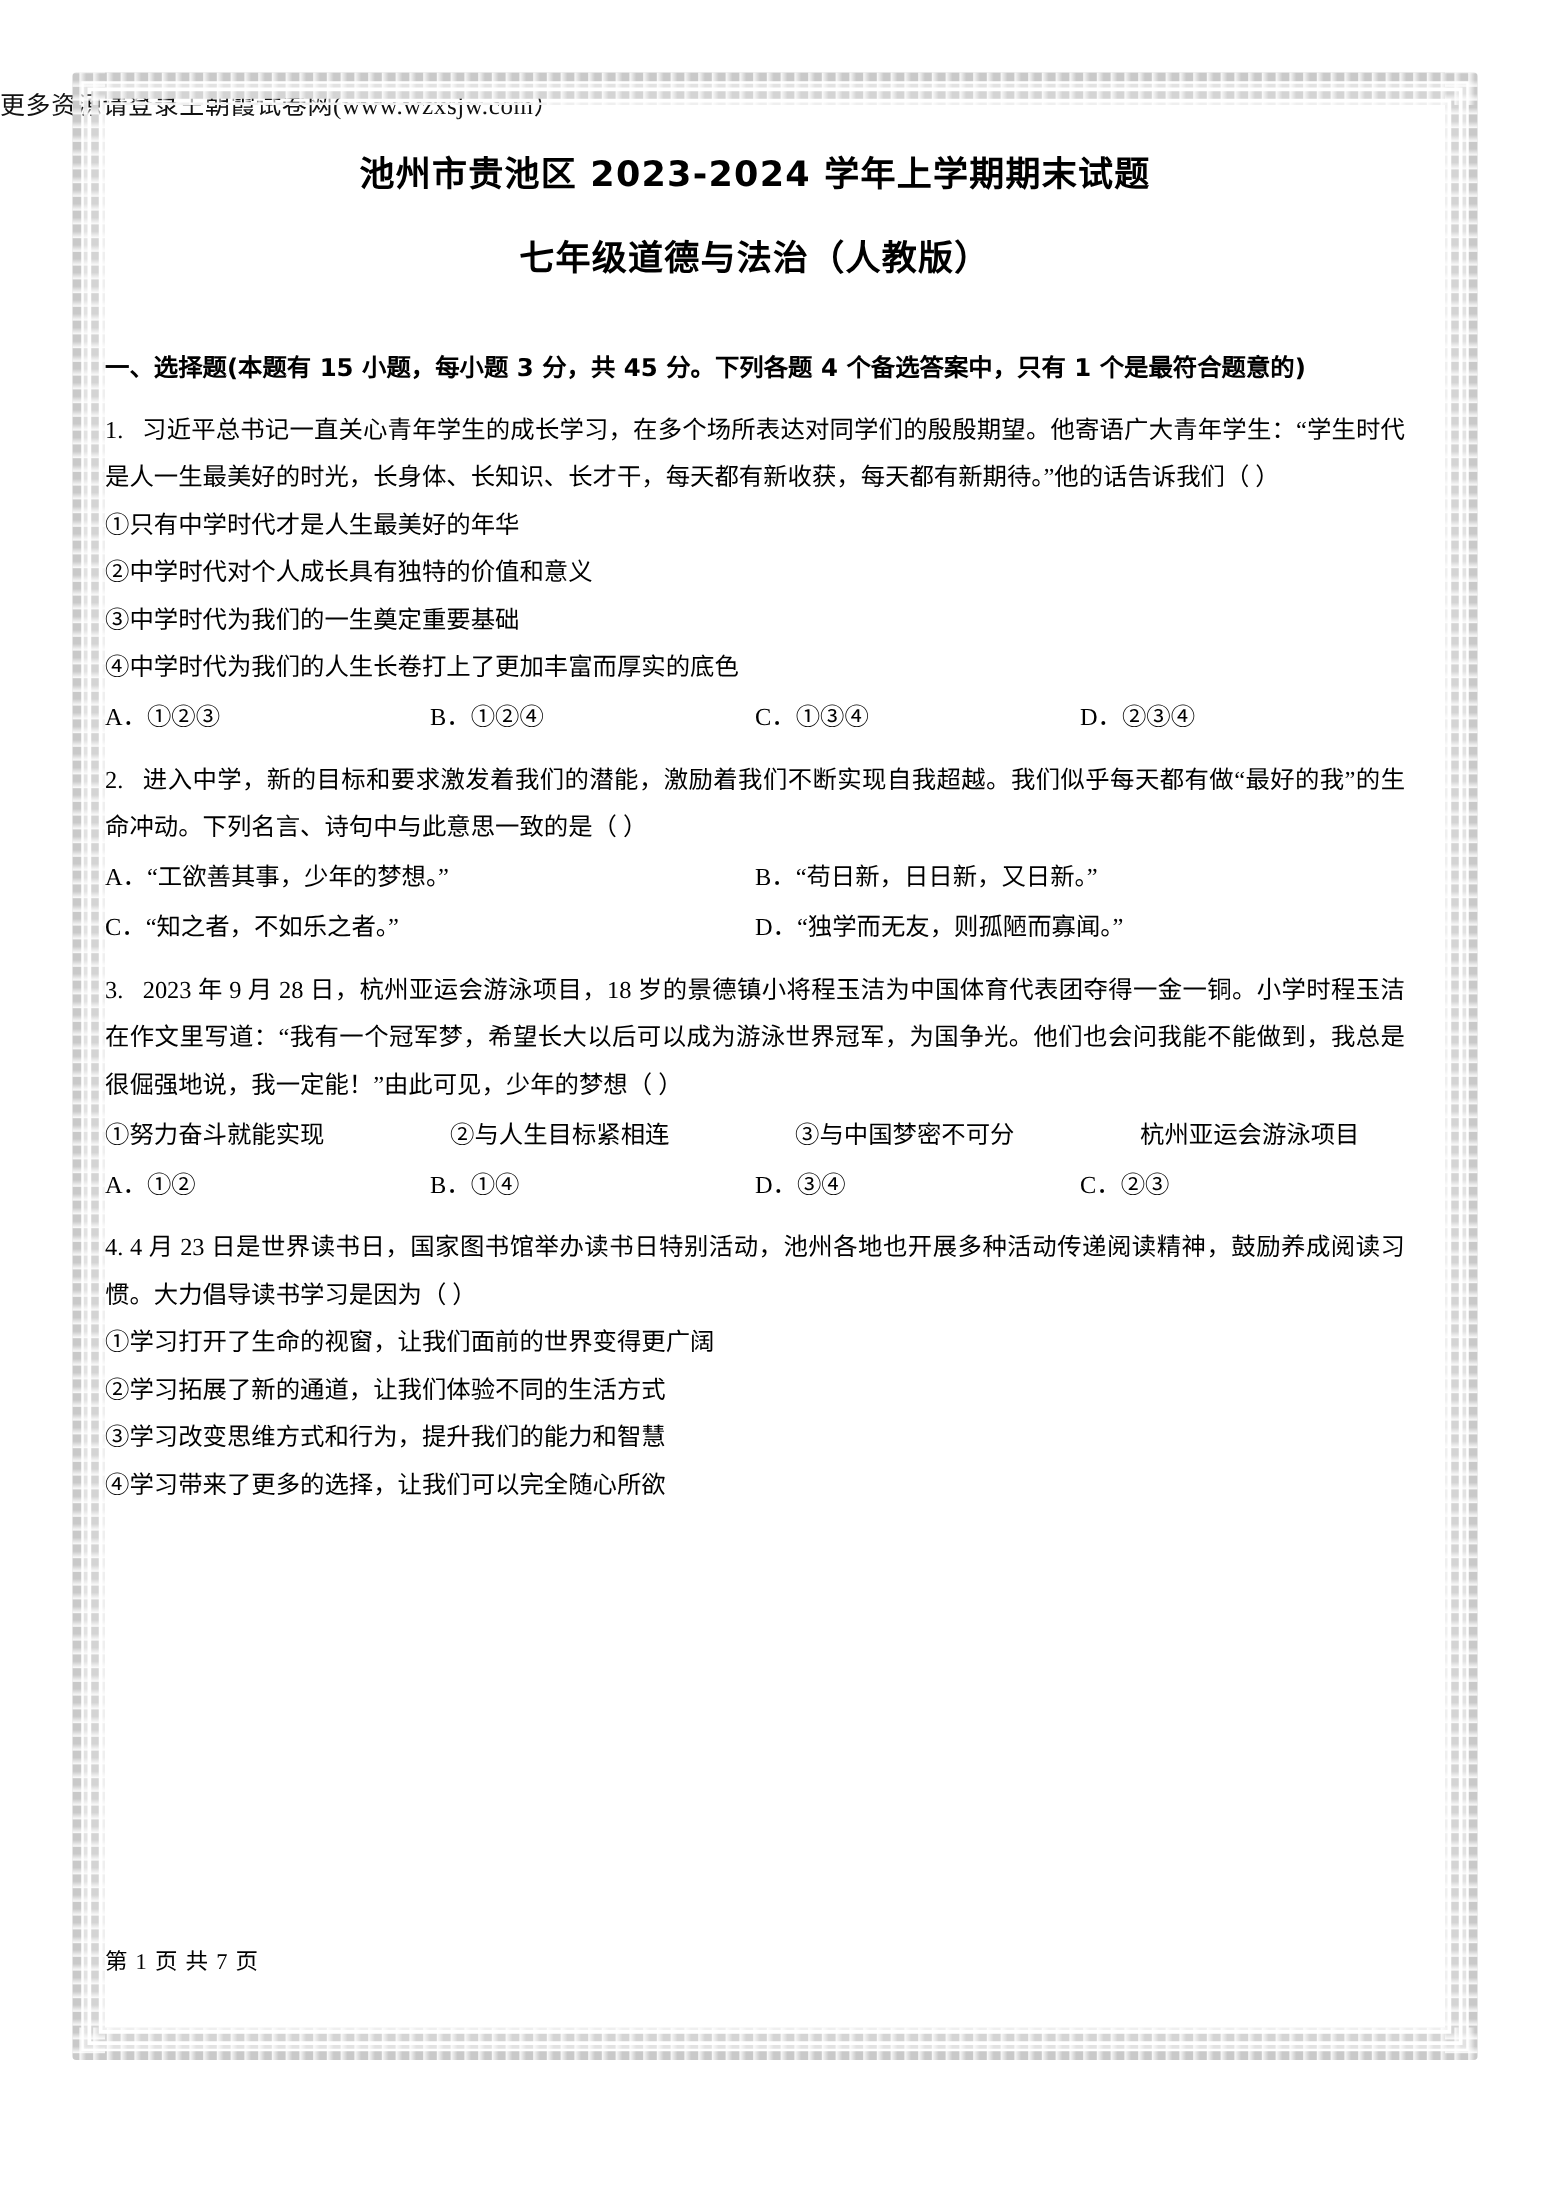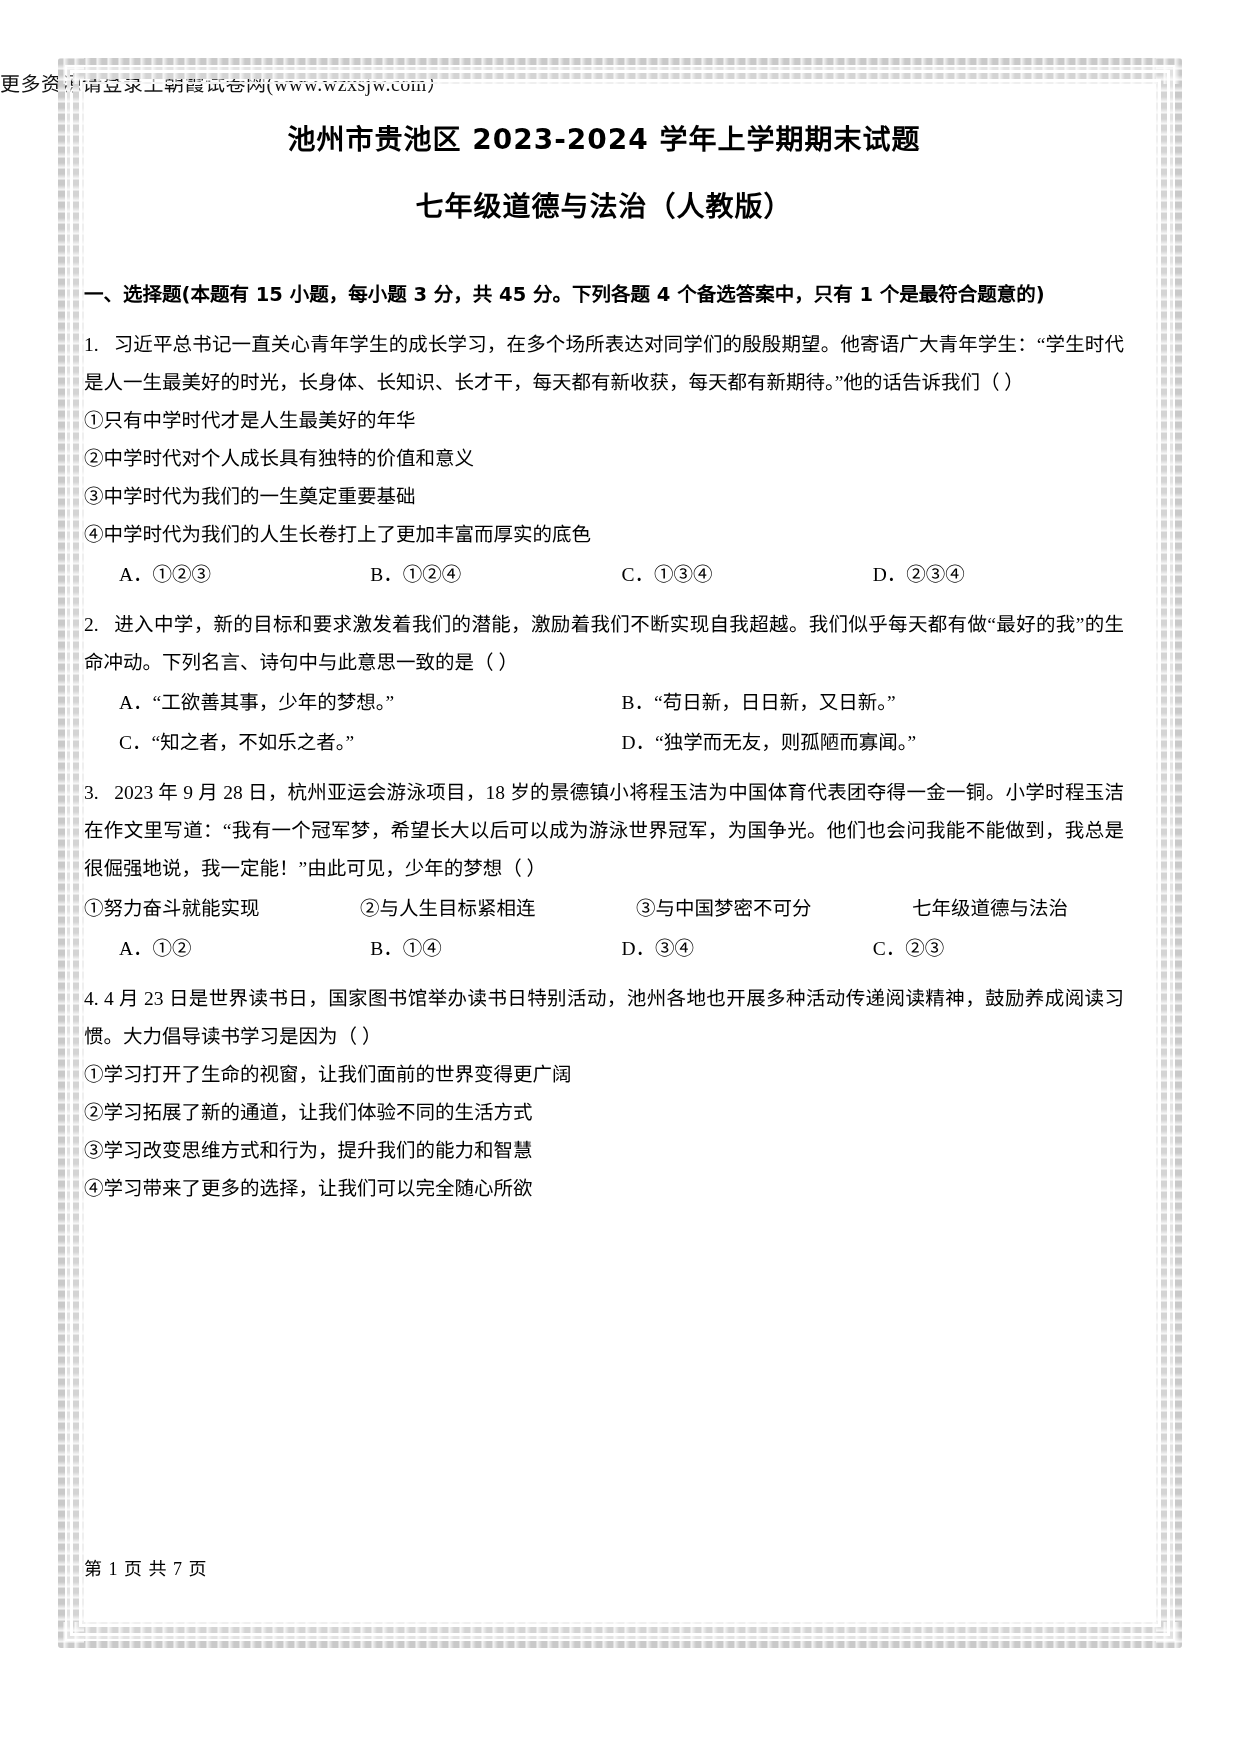--- a/index.html
+++ b/index.html
@@ -123,21 +123,20 @@
     font-size: 19.5px;
     line-height: 1.95;
     text-align: justify;
     margin-top: 12px;
   }
   .opt-row {
     display: flex;
     font-size: 19.5px;
     line-height: 1.95;
     margin-top: 2px;
-    margin-left: 35px;
   }
   .opt-row .cell {
     flex: 0 0 25%;
   }
   .opt-row.half .cell {
     flex: 0 0 50%;
   }
   .stmt {
     font-size: 19.5px;
     line-height: 1.95;
@@ -218,21 +217,21 @@
     </div>
 
     <div class="q">
       <span>3.</span>
       &nbsp;&nbsp;<span>2023 年 9 月 28 日，杭州亚运会游泳项目，18 岁的景德镇小将程玉洁为中国体育代表团夺得一金一铜。小学时程玉洁在作文里写道：“我有一个冠军梦，希望长大以后可以成为游泳世界冠军，为国争光。他们也会问我能不能做到，我总是很倔强地说，我一定能！”由此可见，少年的梦想（      ）</span>
     </div>
     <div class="inline-list">
       <span class="cell">①努力奋斗就能实现</span>
       <span class="cell">②与人生目标紧相连</span>
       <span class="cell">③与中国梦密不可分</span>
-      <span class="cell">七年级道德与法治</span>
+      <span class="cell">杭州亚运会游泳项目</span>
     </div>
     <div class="opt-row">
       <span class="cell">A．①②</span>
       <span class="cell">B．①④</span>
       <span class="cell">D．③④</span>
       <span class="cell">C．②③</span>
     </div>
 
     <div class="q">
       <span>4.</span>

